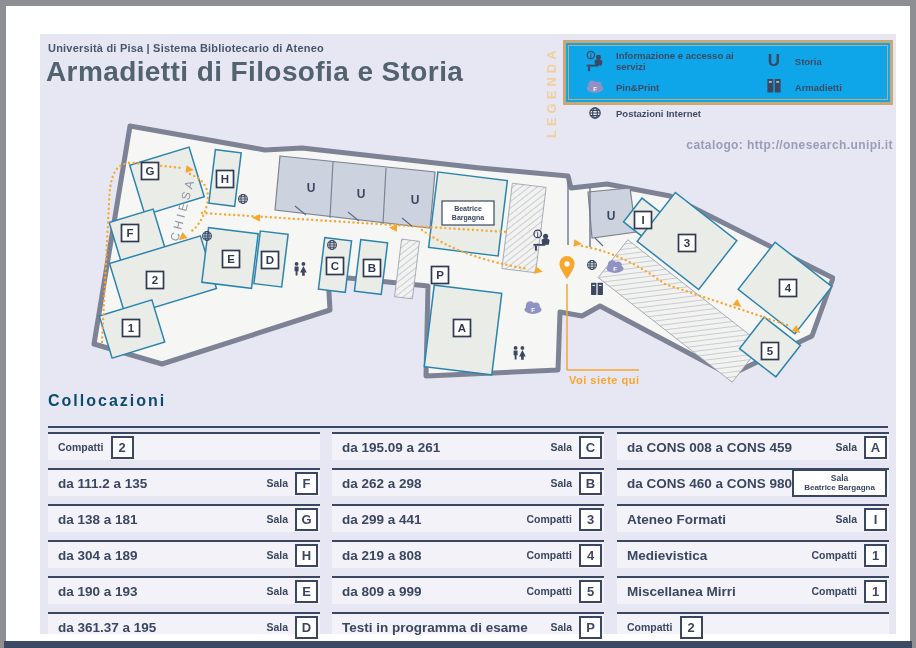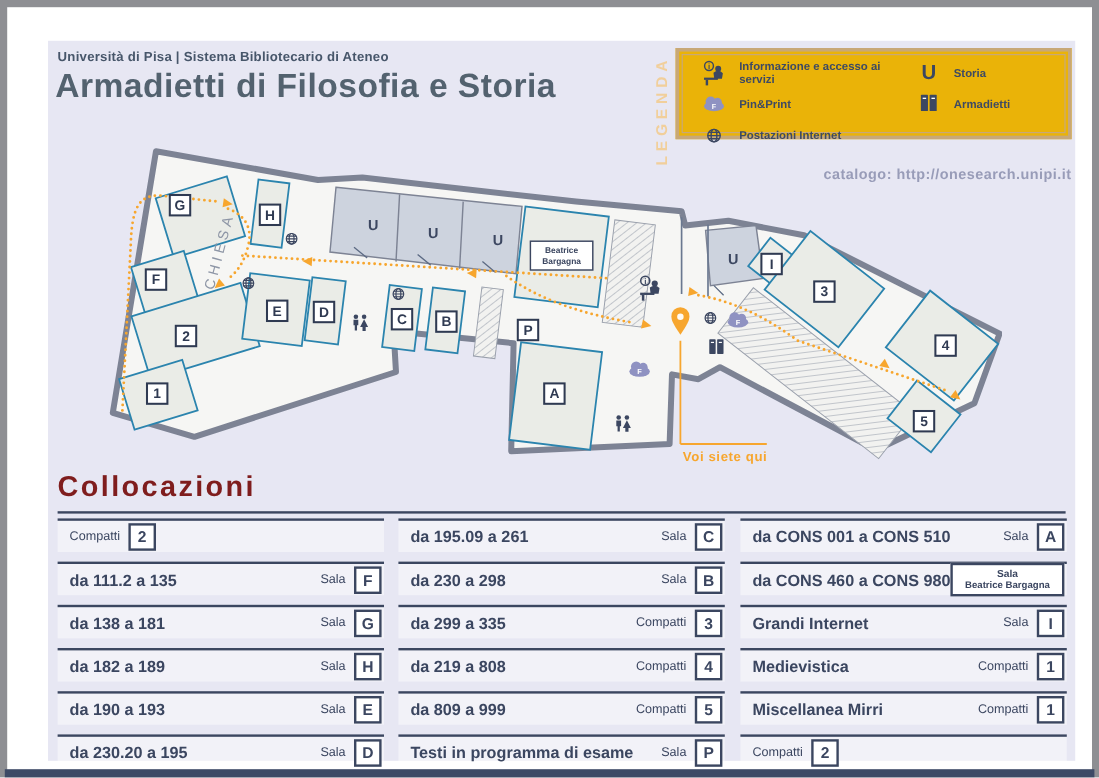--- a/index.html
+++ b/index.html
@@ -12,43 +12,43 @@
   .panel{position:absolute;left:40px;top:34px;width:856px;height:600px;background:#e7e7f3;}
 
   
   .subtitle{position:absolute;left:8px;top:8px;font-size:11px;font-weight:bold;color:#47566a;letter-spacing:.2px;}
   .title{position:absolute;left:6px;top:22px;font-size:28px;font-weight:bold;color:#53626f;letter-spacing:.4px;}
 
   
   .legenda-v{position:absolute;left:504px;top:8px;height:96px;display:flex;align-items:center;
     writing-mode:vertical-rl;transform:rotate(180deg);font-weight:bold;font-size:13px;
     letter-spacing:4px;color:#f1cf9b;}
-  .legend{position:absolute;left:523px;top:6px;width:330px;height:76px;border:3px solid #c8a877;background:#eab308;box-sizing:border-box;}
+  .legend{position:absolute;left:523px;top:6px;width:330px;height:65px;border:3px solid #c8a877;background:#0ea5e9;box-sizing:border-box;}
   .legend-inner{position:absolute;inset:2px;border:1px solid #c8a877;display:grid;
     grid-auto-flow:column;grid-template-rows:repeat(3,1fr);grid-template-columns:1.5fr 1fr;
     align-items:center;padding:2px 6px 2px 14px;box-sizing:border-box;}
   .litem{display:flex;align-items:center;gap:9px;}
   .litem span{font-size:9.5px;font-weight:bold;color:#3e4a63;}
   .licon{width:24px;height:26px;flex:0 0 24px;}
   .catalog{position:absolute;left:523px;top:104px;width:330px;text-align:right;
     font-size:12px;font-weight:bold;color:#989cb8;letter-spacing:.4px;}
 
   
   .plan{position:absolute;left:50px;top:84px;width:745px;height:270px;}
 
   
-  .colloc-h{position:absolute;left:8px;top:358px;font-size:24px;font-weight:bold;color:#7f1d1d;letter-spacing:2px;}
+  .colloc-h{position:absolute;left:8px;top:358px;font-size:16px;font-weight:bold;color:#0c4a6e;letter-spacing:2px;}
   .colloc-line{position:absolute;left:8px;top:392px;width:840px;height:2px;background:#3b4660;}
   .tcol{position:absolute;top:398px;width:272px;}
   #tcol1{left:8px;} #tcol2{left:292px;} #tcol3{left:577px;}
   .row{position:relative;height:26px;margin-bottom:8px;border-top:2px solid #3b4660;
     background:rgba(255,255,255,.45);display:flex;align-items:center;
     padding:0 2px 0 10px;box-sizing:content-box;}
   .range{flex:1;font-weight:bold;font-size:13.5px;color:#3b4660;white-space:nowrap;}
-  .rtype{font-weight:normal;font-size:10.5px;color:#3b4660;margin-right:7px;white-space:nowrap;}
+  .rtype{font-weight:bold;font-size:10.5px;color:#3b4660;margin-right:7px;white-space:nowrap;}
   .rbadge{min-width:19px;height:19px;border:2px solid #3b4660;background:#fff;color:#3b4660;
     font-weight:bold;font-size:13px;display:flex;align-items:center;justify-content:center;}
   .rbadge.wide{width:104px;height:24px;flex-direction:column;line-height:1.15;}
   .rbadge.wide .l1{font-size:8.5px;} .rbadge.wide .l2{font-size:8px;white-space:nowrap;}
 </style>
 </head>
 <body>
 
 <svg width="0" height="0" style="position:absolute" aria-hidden="true">
   <defs>
@@ -305,49 +305,49 @@
         <span class="range">da 111.2 a 135</span>
         <span class="rtype">Sala</span>
         <span class="rbadge">F</span>
       </div>
     <div class="row">
         <span class="range">da 138 a 181</span>
         <span class="rtype">Sala</span>
         <span class="rbadge">G</span>
       </div>
     <div class="row">
-        <span class="range">da 182 a 189</span>
+        <span class="range">da 304 a 189</span>
         <span class="rtype">Sala</span>
         <span class="rbadge">H</span>
       </div>
     <div class="row">
         <span class="range">da 190 a 193</span>
         <span class="rtype">Sala</span>
         <span class="rbadge">E</span>
       </div>
     <div class="row">
-        <span class="range">da 230.20 a 195</span>
+        <span class="range">da 361.37 a 195</span>
         <span class="rtype">Sala</span>
         <span class="rbadge">D</span>
       </div>
   </div>
 
   <div class="tcol" id="tcol2">
     <div class="row">
         <span class="range">da 195.09 a 261</span>
         <span class="rtype">Sala</span>
         <span class="rbadge">C</span>
       </div>
     <div class="row">
-        <span class="range">da 230 a 298</span>
+        <span class="range">da 262 a 298</span>
         <span class="rtype">Sala</span>
         <span class="rbadge">B</span>
       </div>
     <div class="row">
-        <span class="range">da 299 a 335</span>
+        <span class="range">da 299 a 441</span>
         <span class="rtype">Compatti</span>
         <span class="rbadge">3</span>
       </div>
     <div class="row">
         <span class="range">da 219 a 808</span>
         <span class="rtype">Compatti</span>
         <span class="rbadge">4</span>
       </div>
     <div class="row">
         <span class="range">da 809 a 999</span>
@@ -356,33 +356,33 @@
       </div>
     <div class="row">
         <span class="range">Testi in programma di esame</span>
         <span class="rtype">Sala</span>
         <span class="rbadge">P</span>
       </div>
   </div>
 
   <div class="tcol" id="tcol3">
     <div class="row">
-        <span class="range">da CONS 001 a CONS 510</span>
+        <span class="range">da CONS 008 a CONS 459</span>
         <span class="rtype">Sala</span>
         <span class="rbadge">A</span>
       </div>
     <div class="row">
         <span class="range">da CONS 460 a CONS 980</span>
         <span class="rbadge wide">
           <span class="l1">Sala</span>
           <span class="l2">Beatrice Bargagna</span>
         </span>
       </div>
     <div class="row">
-        <span class="range">Grandi Internet</span>
+        <span class="range">Ateneo Formati</span>
         <span class="rtype">Sala</span>
         <span class="rbadge">I</span>
       </div>
     <div class="row">
         <span class="range">Medievistica</span>
         <span class="rtype">Compatti</span>
         <span class="rbadge">1</span>
       </div>
     <div class="row">
         <span class="range">Miscellanea Mirri</span>

